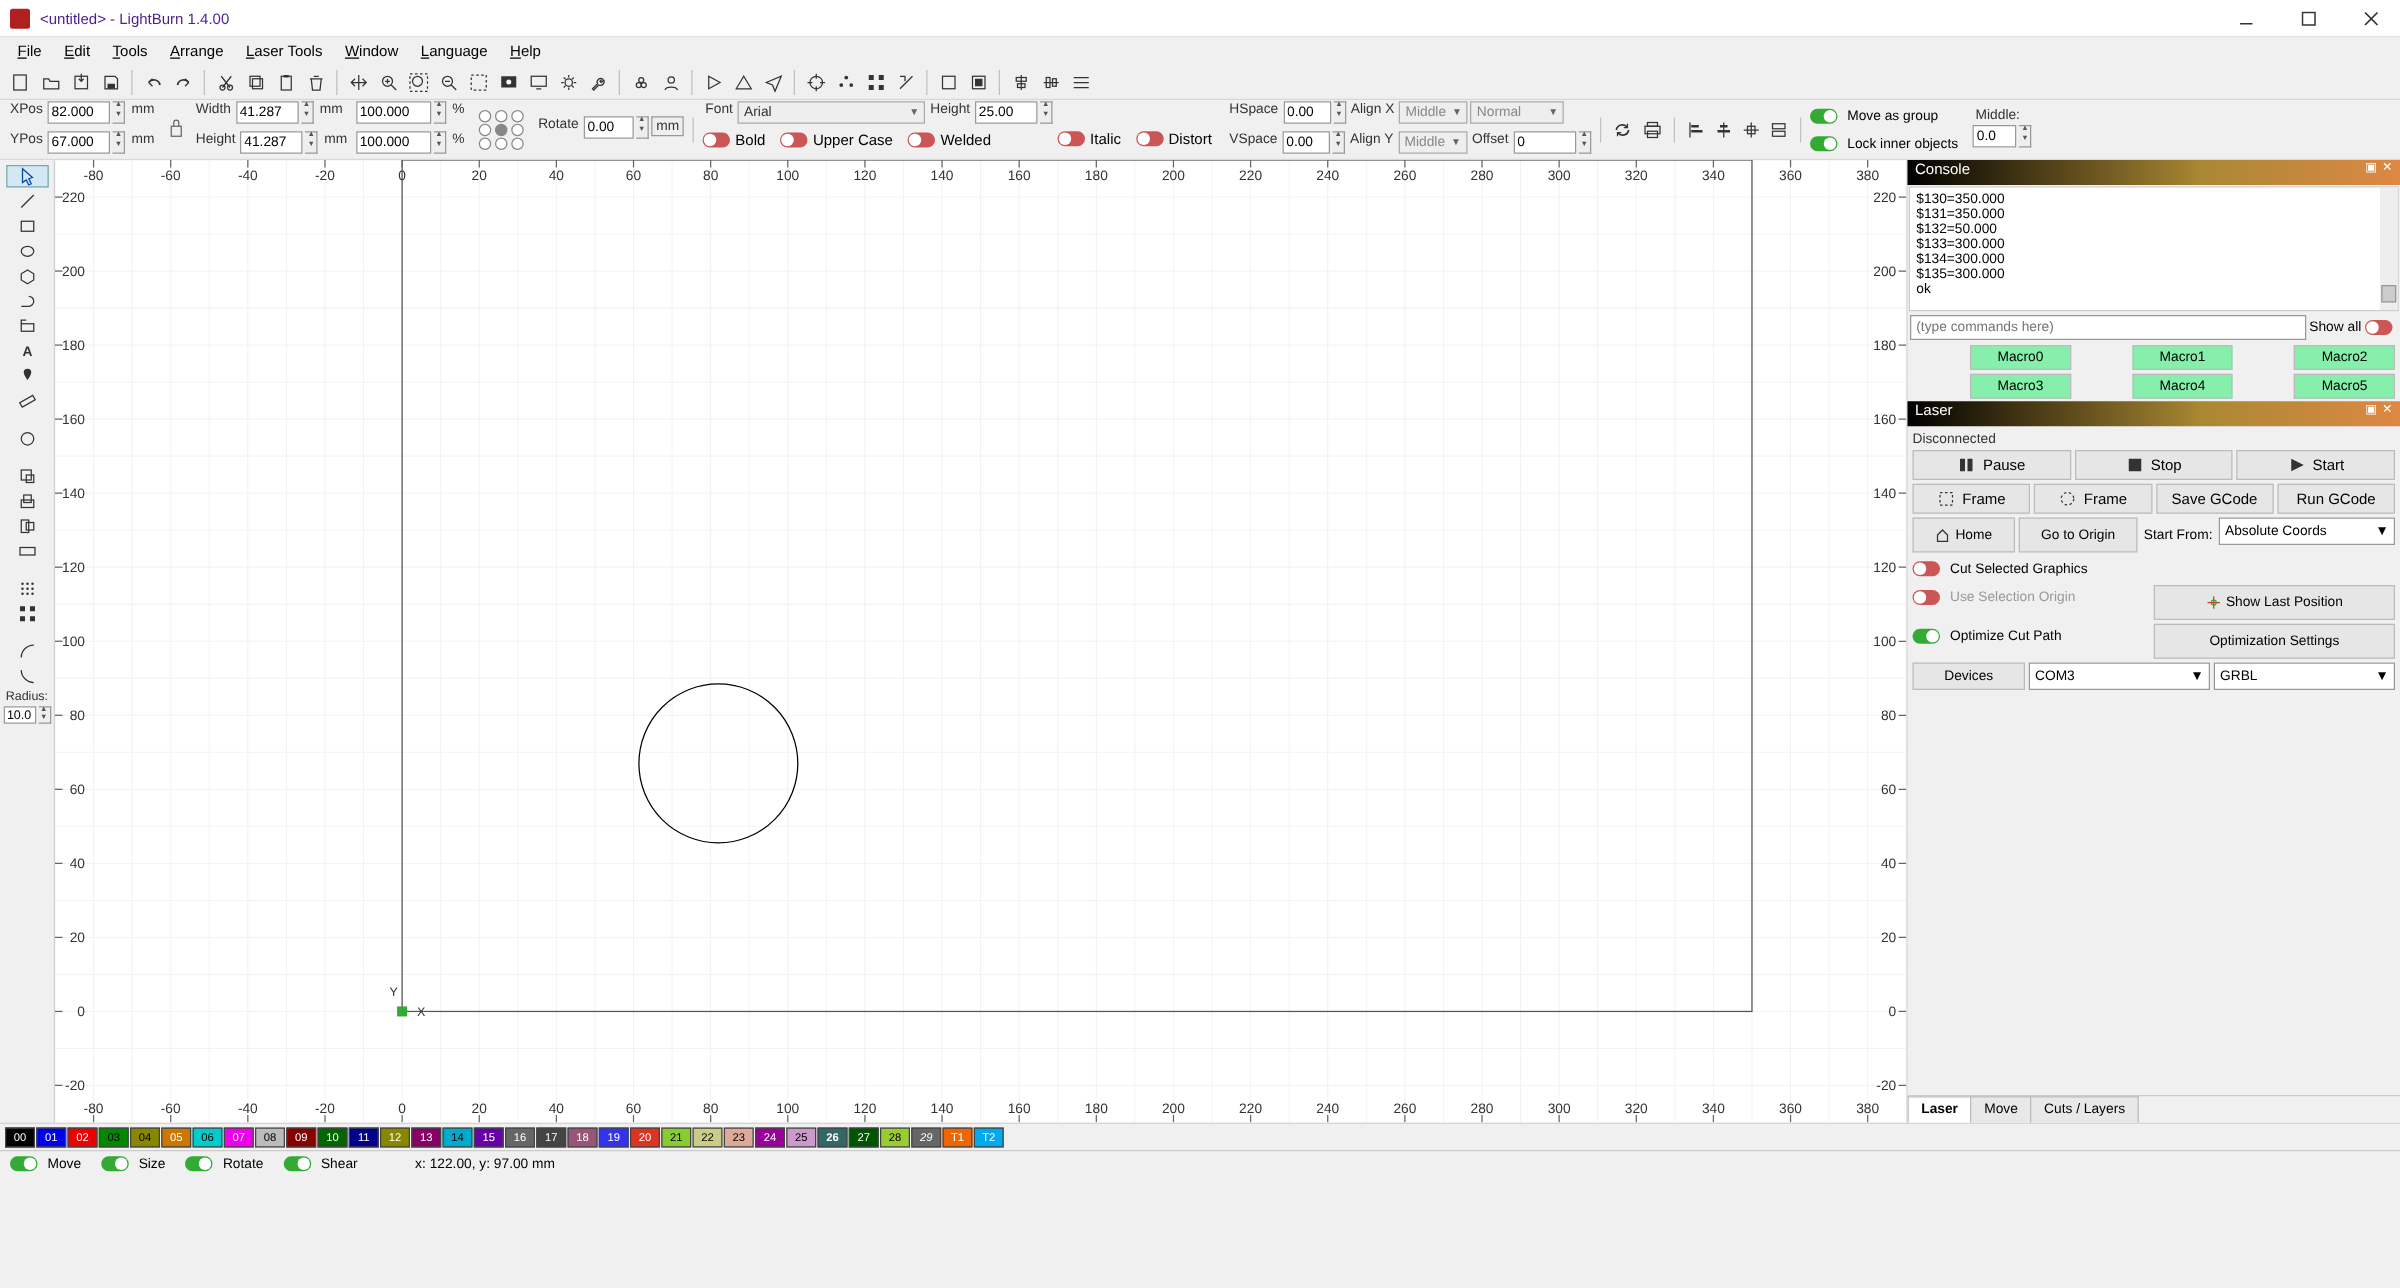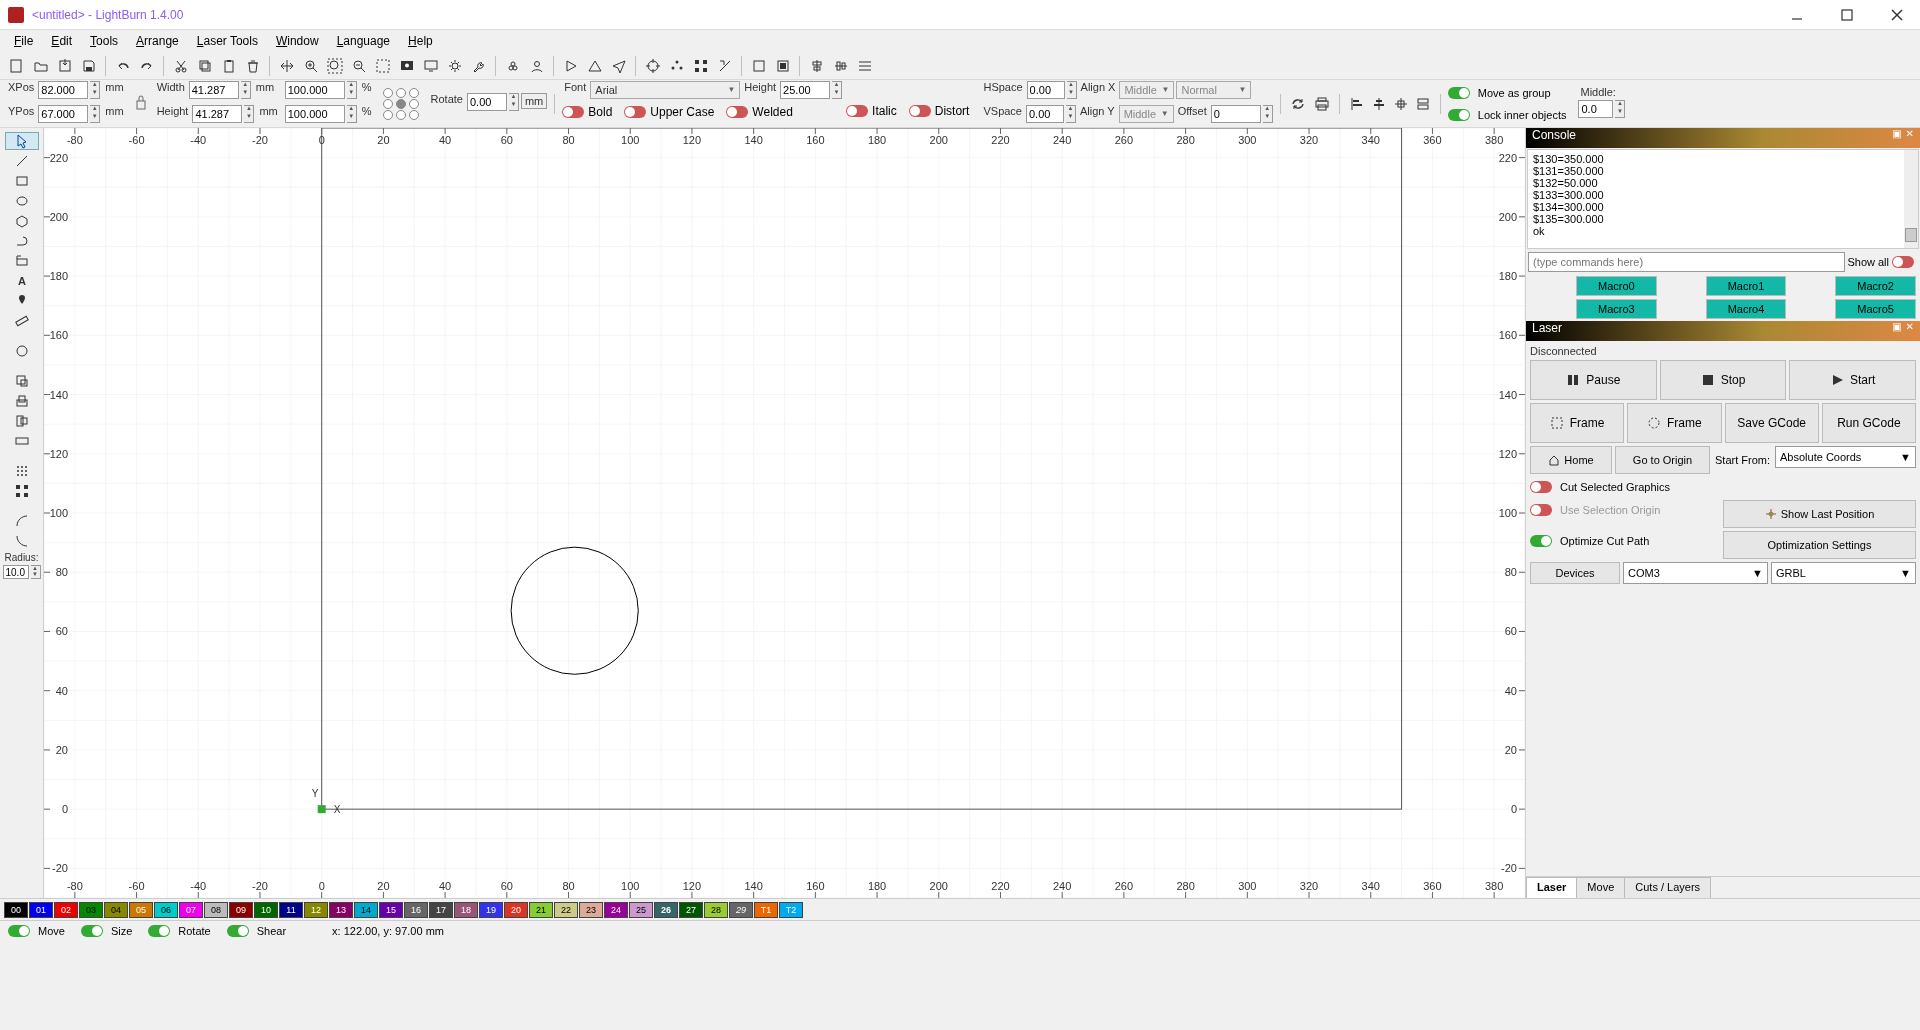--- a/index.html
+++ b/index.html
@@ -1,21 +1,21 @@
 <!DOCTYPE html>
 <html><head>
 <meta charset="utf-8">
 <style>
 * { box-sizing: border-box; margin: 0; padding: 0; font-family: "Segoe UI", Tahoma, sans-serif; }
 html, body { width: 1920px; height: 1030px; overflow: hidden; background: #f0f0f0; font-size: 12px; }
 
 
 .title-bar { height: 30px; background: #fff; display: flex; align-items: center; padding: 0 8px; border-bottom: 1px solid #ddd; }
 .title-bar .app-icon { width: 16px; height: 16px; background: #b02020; border-radius: 2px; margin-right: 8px; }
-.title-bar .title { flex: 1; font-size: 12px; color: #8b5cf6; }
+.title-bar .title { flex: 1; font-size: 12px; color: #4c1d95; }
 .title-bar .win-btns { display: flex; gap: 20px; }
 .title-bar .win-btn { width: 30px; height: 20px; display: flex; align-items: center; justify-content: center; cursor: pointer; }
 .title-bar .win-btn svg { width: 12px; height: 12px; }
 
 
 .menu-bar { height: 22px; background: #f0f0f0; display: flex; align-items: center; padding: 0 6px; gap: 2px; }
 .menu-bar .menu-item { padding: 2px 8px; cursor: pointer; }
 .menu-bar .menu-item .ul { text-decoration: underline; }
 
 
@@ -55,25 +55,25 @@
 .right-panels { width:395px; background:#f0f0f0; display:flex; flex-direction:column; border-left:1px solid #d0d0d0; }
 .panel-header { height:20px; background:linear-gradient(90deg,#000 0%, #a83 60%, #d84 100%); color:#fff; font-size:12px; padding:0 6px; display:flex; align-items:flex-start; justify-content:space-between;}
 .panel-header .ph-btns{ display:flex; gap:4px; font-size:10px;}
 
 .console-out { background:#fff; font-family:monospace; font-size:11px; padding:3px 5px; height:100px; overflow:auto; position:relative; border:1px solid #ccc; margin:1px;}
 .console-out .scroll{ position:absolute; right:0; top:0; bottom:0; width:14px; background:#eee;}
 .console-out .scroll .th{position:absolute; left:1px; right:1px; top:80%; height:14px; background:#ccc; border:1px solid #999;}
 .console-in-row{display:flex; gap:2px; padding:2px;}
 .console-in{ flex:1; height:20px; border:1px solid #999; background:#fff; font-size:11px; color:#888; padding:0 4px;}
 .macro-grid{ display:grid; grid-template-columns:1fr 1fr 1fr; gap:3px; padding:2px 4px;}
-.macro-btn{ height:20px; background:#14b8a6; border:1px solid #bbb; font-size:11px; cursor:pointer; display:flex; align-items:center; justify-content:center;margin-left:46px;}
+.macro-btn{ height:20px; background:#86efac; border:1px solid #bbb; font-size:11px; cursor:pointer; display:flex; align-items:center; justify-content:center;margin-left:46px;}
 
 .laser-body{ padding:4px; display:flex; flex-direction:column; gap:3px; flex:1;}
 .laser-row{ display:flex; gap:3px;}
-.big-btn{ flex:1; height:40px; background:#e6e6e6; border:1px solid #bbb; display:flex; align-items:center; justify-content:center; gap:6px; font-size:12px; cursor:pointer;}
+.big-btn{ flex:1; height:24px; background:#e6e6e6; border:1px solid #bbb; display:flex; align-items:center; justify-content:center; gap:6px; font-size:12px; cursor:pointer;}
 .med-btn{ flex:1; height:28px; background:#e6e6e6; border:1px solid #bbb; display:flex; align-items:center; justify-content:center; gap:4px; font-size:11px; cursor:pointer; padding:0 4px;}
 .sel-box{ height:22px; background:#fff; border:1px solid #999; font-size:11px; padding:0 4px; display:flex; align-items:center; justify-content:space-between;}
 .chk-row{ display:flex; align-items:center; gap:4px; font-size:11px; height:20px;}
 
 .radio-grid{ display:grid; grid-template-columns:repeat(3,12px); gap:3px;}
 .rdot{width:10px;height:10px; border:1px solid #888; border-radius:50%; background:#fff;}
 .rdot.on{ background:#888;}
 
 
 .rp-tabs{ display:flex; height:22px; background:#f0f0f0; border-top:1px solid #ccc;}

